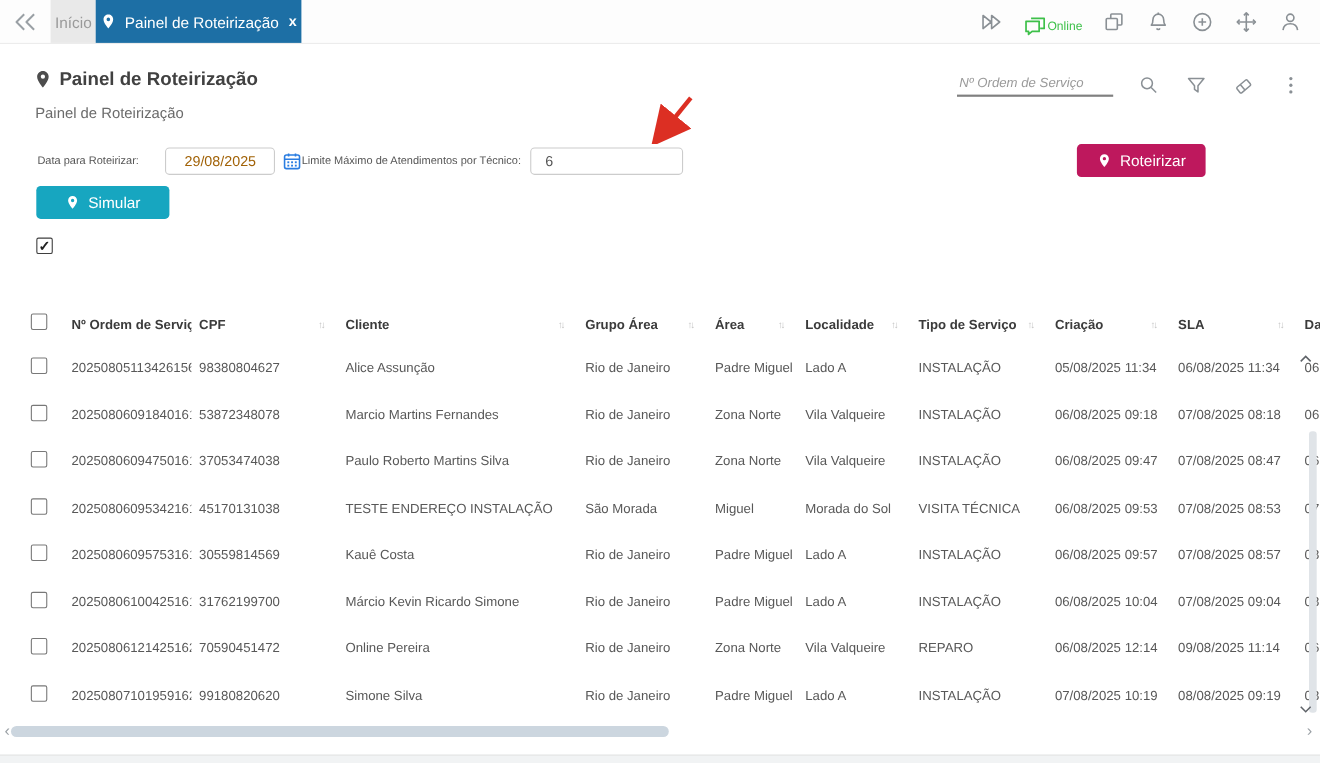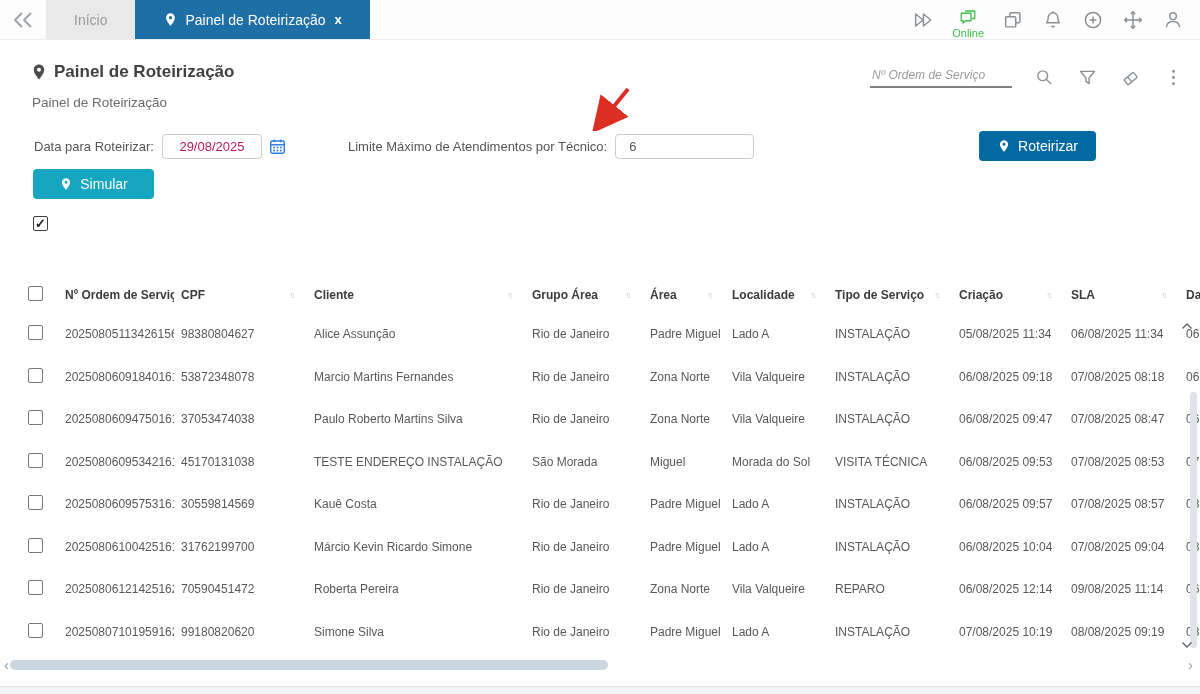--- a/index.html
+++ b/index.html
@@ -2,56 +2,56 @@
 <html><head>
 <meta charset="utf-8">
 <style>
   * { box-sizing: border-box; margin: 0; padding: 0; }
   html,body { width:1200px; height:694px; overflow:hidden; }
   body { font-family:"Liberation Sans", sans-serif; background:#fff; position:relative; color:#555; }
 
   
   .topbar { height:40px; display:flex; align-items:stretch; background:#fdfdfd; border-bottom:1px solid #ececec; }
   .collapse-btn { width:46px; display:flex; align-items:center; justify-content:center; color:#9aa0a5; cursor:pointer; }
-  .tab { padding:0 28px; display:flex; align-items:center; font-size:14px; gap:7px; cursor:pointer; }
+  .tab { padding:0 4px; display:flex; align-items:center; font-size:14px; gap:7px; cursor:pointer; }
   .tab.inactive { background:#e9e9e9; color:#9a9a9a; }
   .tab.active { background:#1d6fa5; color:#fff; }
   .tab.active .tab-close { font-weight:bold; font-size:13px; margin-left:2px; }
   .tab .pin { width:15px; height:15px; fill:#fff; }
   .top-icons { margin-left:auto; display:flex; gap:18px; padding:9px 16px 0 0; color:#8a9095; }
   .top-icons .ic { width:22px; height:22px; }
-  .chat-wrap { display:flex; flex-direction:column; align-items:center; margin-top:-1px; }
+  .chat-wrap { display:flex; flex-direction:row; align-items:center; margin-top:-1px; }
   .online-lbl { font-size:11px; color:#3ec04a; margin-top:1px; }
 
   
   .title-row { margin:22px 16px 0 30px; display:flex; justify-content:space-between; align-items:flex-start; }
   .title-left { display:flex; align-items:center; gap:6px; }
   .title-left .pin { width:18px; height:18px; fill:#4d4d4d; }
   .page-title { font-size:17px; font-weight:bold; color:#414141; }
   .subtitle { margin:7px 0 0 32px; font-size:13.5px; color:#6b6b6b; }
   .search-group { display:flex; align-items:center; gap:22px; padding-top:4px; }
   .search-input { border:none; border-bottom:2px solid #808080; width:142px; font-size:12px; font-style:italic;
                   color:#555; padding:2px 2px 4px 2px; outline:none; background:transparent; font-family:inherit; }
   .search-input::placeholder { color:#9a9a9a; font-style:italic; }
   .sg-ic { width:21px; height:21px; color:#8a9095; cursor:pointer; }
 
   
   .form-row { margin:21px 0 0 34px; display:flex; align-items:center; padding-right:104px; }
-  .fld-label { font-size:13px; color:#555;text-align:center; }
+  .fld-label { font-size:10px; color:#555;text-align:center; }
   .date-input { width:100px; height:25px; border:1px solid #ccc; border-radius:4px; text-align:center;
-                font-size:13px; color:#be185d; margin-left:8px; font-family:inherit; outline:none; }
+                font-size:13px; color:#a16207; margin-left:24px; font-family:inherit; outline:none; }
   .cal-ic { width:17px; height:17px; margin-left:7px; cursor:pointer; }
-  .limit-label { margin-left:62px; }
+  .limit-label { }
   .limit-input { width:139px; height:25px; border:1px solid #ccc; border-radius:4px; padding-left:13px;
                  font-size:13px; color:#555; margin-left:8px; font-family:inherit; outline:none; }
   .btn-group { margin-left:auto; display:flex; gap:8px; }
   .btn { display:flex; align-items:center; justify-content:center; gap:7px; height:30px; padding:0 18px;
          border:none; border-radius:4px; color:#fff; font-size:14px; font-family:inherit; cursor:pointer; }
   .btn .pin { width:14px; height:14px; fill:#fff; }
-  .btn-green { background:#0369a1;text-align:right; }
+  .btn-green { background:#be185d;text-align:right; }
   .btn-teal { background:#17a6c0; }
   .simular-row { margin:8px 0 0 33px; }
   .btn-sim { width:121px; }
 
   
   .checkbox-row { margin:17px 0 0 33px; display:flex; align-items:center; gap:8px; }
   .cb-box { width:15px; height:15px; border:1.6px solid #3f3f3f; border-radius:2px; background:#fff;
             display:flex; align-items:center; justify-content:center; font-size:13px; font-weight:bold;
             color:#222; line-height:1; cursor:pointer; flex:none; }
   .cb-label { font-size:12.5px; color:#3f3f3f; }
@@ -369,21 +369,21 @@
           <td>Lado A</td>
           <td>INSTALAÇÃO</td>
           <td>06/08/2025 10:04</td>
           <td>07/08/2025 09:04</td>
           <td>08</td>
         </tr>
         <tr>
           <td class="cb-cell"><span class="row-cb"></span></td>
           <td>202508061214251620</td>
           <td>70590451472</td>
-          <td>Roberta Pereira</td>
+          <td>Online Pereira</td>
           <td>Rio de Janeiro</td>
           <td>Zona Norte</td>
           <td>Vila Valqueire</td>
           <td>REPARO</td>
           <td>06/08/2025 12:14</td>
           <td>09/08/2025 11:14</td>
           <td>06</td>
         </tr>
         <tr>
           <td class="cb-cell"><span class="row-cb"></span></td>

